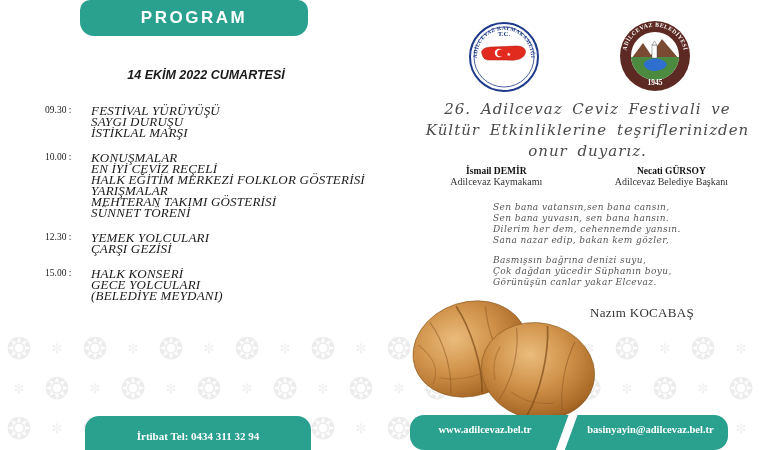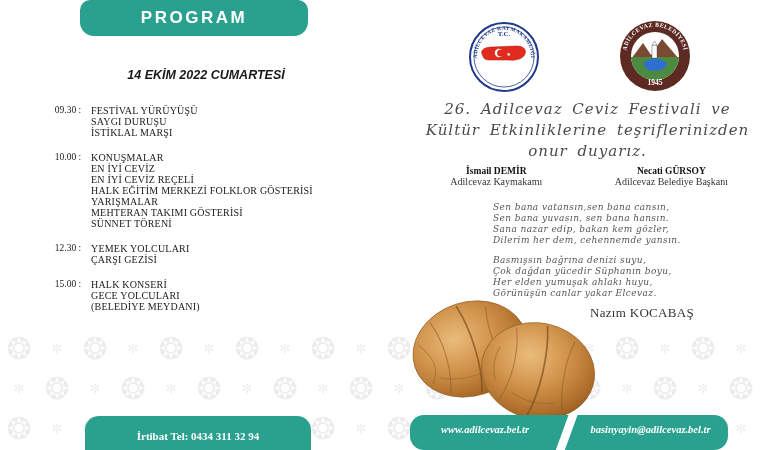--- a/index.html
+++ b/index.html
@@ -30,23 +30,23 @@
     display:flex; align-items:center; justify-content:center;
   }
   .date-line {
     position:absolute; left:0; top:68px; width:380px; z-index:2;
     text-align:center; font-family:"Liberation Sans", sans-serif;
     font-style:italic; font-weight:bold; font-size:12.5px; color:#1a1a1a;padding-left:32px;
   }
   .schedule { position:absolute; left:45px; top:105px; width:320px; z-index:2; }
   .sched-block { display:flex; margin-bottom:14px; }
   .sched-time {
-    width:46px; flex:none; font-size:9.5px; line-height:11px; color:#1a1a1a;text-align:center;
-  }
-  .sched-items { font-size:10px; line-height:11px; color:#1a1a1a; letter-spacing:.2px; }
+    width:46px; flex:none; font-size:9.5px; line-height:11px; color:#1a1a1a;
+  }
+  .sched-items { font-size:13px; line-height:11px; color:#1a1a1a; letter-spacing:.2px;font-style:italic; }
   .contact-bar {
     position:absolute; left:85px; top:416px; width:226px; height:34px; z-index:3;
     background:var(--teal); border-radius:14px 14px 0 0;
     color:#fff; font-weight:bold; font-size:11px; text-align:center; padding-top:14px;
   }
 
   
   .logo { position:absolute; z-index:2; }
   .logo-kaymakamlik { left:468px; top:21px; }
   .logo-belediye    { left:618px; top:19px; }
@@ -71,21 +71,21 @@
     position:absolute; left:590px; top:305px; z-index:2;
     font-size:13px; color:#333; letter-spacing:.3px;
   }
   .walnuts { position:absolute; left:398px; top:295px; z-index:2; }
   .footer-bar {
     position:absolute; left:410px; top:415px; width:318px; height:35px; z-index:3;
     background:var(--teal); border-radius:14px; display:flex; align-items:center;
     overflow:hidden;
   }
   .footer-cell {
-    color:#fff; font-weight:bold; font-style:italic; font-size:10.5px;
+    color:#fff; font-weight:bold; font-size:10.5px;
     text-align:center; padding-bottom:6px;
   }
   .footer-cell.web { width:150px; }
   .footer-cell.mail { flex:1; }
   .footer-slash {
     width:9px; height:48px; background:#fff; flex:none;
     transform:skewX(-20deg); margin:0 2px;
   }
 </style>
 </head>
@@ -168,21 +168,20 @@
       <div class="sched-items">
           <div>FESTİVAL YÜRÜYÜŞÜ</div>
           <div>SAYGI DURUŞU</div>
           <div>İSTİKLAL MARŞI</div>
         </div>
     </div>
     <div class="sched-block">
       <div class="sched-time">10.00 :</div>
       <div class="sched-items">
           <div>KONUŞMALAR</div>
-          <div>EN İYİ CEVİZ</div>
           <div>EN İYİ CEVİZ REÇELİ</div>
           <div>HALK EĞİTİM MERKEZİ FOLKLOR GÖSTERİSİ</div>
           <div>YARIŞMALAR</div>
           <div>MEHTERAN TAKIMI GÖSTERİSİ</div>
           <div>SÜNNET TÖRENİ</div>
         </div>
     </div>
     <div class="sched-block">
       <div class="sched-time">12.30 :</div>
       <div class="sched-items">
@@ -261,27 +260,26 @@
     </div>
     <div class="signatory s2">
       <div class="name">Necati GÜRSOY</div>
       <div class="title">Adilcevaz Belediye Başkanı</div>
     </div>
   </div>
 
   <div class="poem stanza1">
       <div>Sen bana vatansın,sen bana cansın,</div>
       <div>Sen bana yuvasın, sen bana hansın.</div>
+      <div>Dilerim her dem, cehennemde yansın.</div>
       <div>Sana nazar edip, bakan kem gözler,</div>
-      <div>Dilerim her dem, cehennemde yansın.</div>
     </div>
   <div class="poem stanza2">
       <div>Basmışsın bağrına denizi suyu,</div>
       <div>Çok dağdan yücedir Süphanın boyu,</div>
-      <div>Her elden yumuşak ahlakı huyu,</div>
       <div>Görünüşün canlar yakar Elcevaz.</div>
     </div>
   <div class="poem-author">Nazım KOCABAŞ</div>
 
   <div class="walnuts">
     <svg width="204" height="135" viewBox="0 0 204 135">
       <defs>
         <radialGradient id="wg" cx="40%" cy="35%" r="78%">
           <stop offset="0%" stop-color="#eabc7c"></stop>
           <stop offset="45%" stop-color="#cf9149"></stop>

